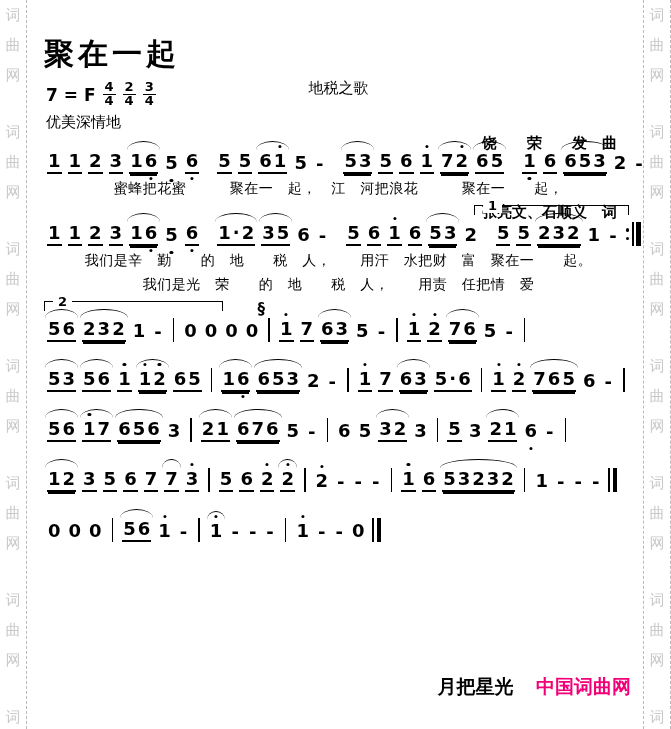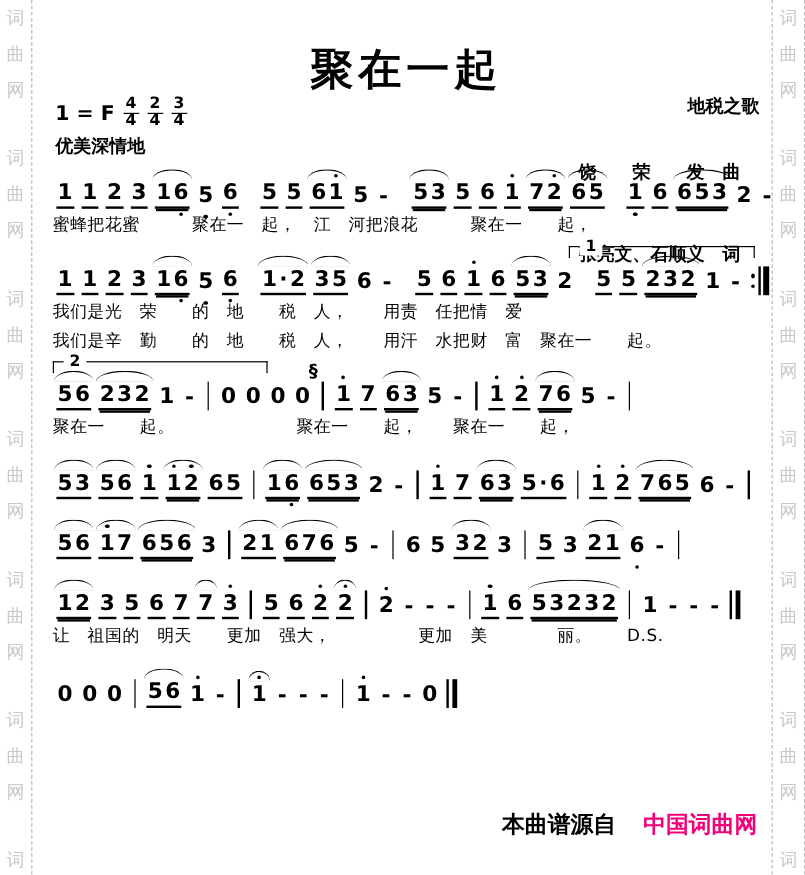--- a/index.html
+++ b/index.html
@@ -6,30 +6,30 @@
   .page{position:relative;width:671px;height:729px;background:#ffffff;overflow:hidden;
         font-family:"DejaVu Sans",sans-serif;color:#000;}
   
   .wm{position:absolute;top:0;bottom:0;width:26px;text-align:center;overflow:hidden;}
   .wm-left{left:0;border-right:1px dashed #b9b9b9;}
   .wm-right{right:0;border-left:1px dashed #b9b9b9;border-right:1px dashed #b9b9b9;}
   .wm .ch{height:30px;line-height:30px;font-size:15px;}
   .wm .gap{height:27px;}
   
   .content{position:absolute;left:44px;right:38px;top:0;bottom:0;}
-  .title{position:absolute;top:34px;left:0;right:0;text-align:center;
-         font-size:36px;font-weight:bold;letter-spacing:4px;}
-  .subtitle{position:absolute;top:79px;left:0;right:0;text-align:right;
-            font-size:15px;font-weight:bold;}
+  .title{position:absolute;top:34px;left:0;right:0;text-align:left;
+         font-size:30px;font-weight:bold;letter-spacing:4px;}
+  .subtitle{position:absolute;top:79px;left:0;right:0;text-align:center;
+            font-size:15px;font-weight:normal;}
   .keysig{position:absolute;top:80px;left:2px;font-size:17px;font-weight:bold;white-space:nowrap;}
   .frac{display:inline-block;text-align:center;font-size:13px;font-weight:bold;
         line-height:1.05;margin-left:7px;vertical-align:-4px;}
   .frac .n{border-bottom:1.6px solid #000;padding:0 2px;}
   .frac .d2{padding:0 2px;}
-  .tempo{position:absolute;top:113px;left:2px;font-size:15px;font-weight:bold;}
+  .tempo{position:absolute;top:113px;left:2px;font-size:15px;}
   .credits{position:absolute;top:86px;right:16px;text-align:left;
            font-size:15px;font-weight:bold;line-height:23px;white-space:pre;}
   
   .score{position:absolute;top:133px;left:0;right:0;}
   .system{position:relative;padding-top:14px;}
   .system.two{margin-bottom:7px;}
   .system.one{margin-bottom:9px;}
   .notes{display:flex;align-items:flex-end;height:27px;}
   .grp{position:relative;display:inline-flex;margin:0 3px;padding-bottom:1px;}
   .grp.u1{border-bottom:2px solid #000;}
@@ -52,21 +52,21 @@
   .rdots i{display:block;width:3.2px;height:3.2px;border-radius:50%;background:#000;}
   .segno{position:relative;width:0;height:24px;}
   .segno span{position:absolute;left:-5px;bottom:24px;font-size:15px;font-weight:bold;}
   .bracket{position:absolute;top:0;height:9px;border-top:1.6px solid #000;
            border-left:1.6px solid #000;border-right:1.6px solid #000;}
   .br-right{right:4px;width:26%;}
   .br-left{left:0;width:30%;}
   .br-span{left:4px;width:87%;}
   .blabel{position:absolute;top:-8px;left:8px;background:#fff;padding:0 5px;
           font-size:13px;font-weight:bold;line-height:15px;white-space:nowrap;}
-  .lyr{font-size:14px;line-height:20px;margin-top:4px;white-space:pre;letter-spacing:0.5px;}
+  .lyr{font-size:14px;line-height:20px;margin-top:4px;white-space:pre;letter-spacing:0.5px;text-align:center;}
   
   .footer{position:absolute;top:674px;right:2px;font-size:19px;font-weight:bold;white-space:nowrap;}
   .brand{margin-left:16px;text-align:center;}
 </style>
 </head>
 <body>
 
 <div class="page">
   <div class="wm wm-left" id="wm-left" style="color: rgb(201, 201, 201);">
       <div class="ch">词</div>
@@ -121,21 +121,21 @@
       <div class="ch">网</div>
       <div class="gap"></div>
       <div class="ch">词</div>
     </div>
 
   <div class="content">
     <div class="title">聚在一起</div>
     <div class="subtitle">地税之歌</div>
 
     <div class="keysig">
-      <span>1 = F</span><span id="meters"><span class="frac"><span class="n">4</span><br><span class="d2">4</span></span><span class="frac"><span class="n">2</span><br><span class="d2">4</span></span><span class="frac"><span class="n">3</span><br><span class="d2">4</span></span></span>
+      <span>7 = F</span><span id="meters"><span class="frac"><span class="n">4</span><br><span class="d2">4</span></span><span class="frac"><span class="n">2</span><br><span class="d2">4</span></span><span class="frac"><span class="n">3</span><br><span class="d2">4</span></span></span>
     </div>
 
     <div class="tempo">优美深情地</div>
 
     <div class="credits">
       <div>饶　　荣　　发　曲</div>
       <div>张亮文、石顺义　词</div>
     </div>
 
     <div class="score" id="score">
@@ -310,22 +310,22 @@
             <span class="dash">-</span>
             <span class="bar-final">
               <span class="rdots">
                 <i></i>
                 <i></i>
               </span>
               <span class="thin"></span>
               <span class="thick"></span>
             </span>
           </div>
+          <div class="lyr">我们是辛　勤　　的　地　　税　人，　　用汗　水把财　富　聚在一　　起。</div>
           <div class="lyr">我们是光　荣　　的　地　　税　人，　　用责　任把情　爱</div>
-          <div class="lyr">我们是辛　勤　　的　地　　税　人，　　用汗　水把财　富　聚在一　　起。</div>
         </div>
         <div class="system one">
           <div class="bracket br-left">
             <span class="blabel">2</span>
           </div>
           <div class="notes">
             <span class="grp u1">
               <span class="d">5</span>
               <span class="d">6</span>
               <span class="arc"></span>
@@ -383,21 +383,20 @@
               <span class="d">7</span>
               <span class="d">6</span>
               <span class="arc"></span>
             </span>
             <span class="grp">
               <span class="d">5</span>
             </span>
             <span class="dash">-</span>
             <span class="bar"></span>
           </div>
-          <div class="lyr">聚在一　　起。　　　　　　　聚在一　　起，　　聚在一　　起，</div>
         </div>
         <div class="system one">
           <div class="notes">
             <span class="grp u1">
               <span class="d">5</span>
               <span class="d">3</span>
               <span class="arc"></span>
             </span>
             <span class="grp u1">
               <span class="d">5</span>
@@ -607,21 +606,20 @@
               <span class="d">1</span>
             </span>
             <span class="dash">-</span>
             <span class="dash">-</span>
             <span class="dash">-</span>
             <span class="bar-final">
               <span class="thin"></span>
               <span class="thick"></span>
             </span>
           </div>
-          <div class="lyr">让　祖国的　明天　　更加　强大，　　　　　更加　美　　　　丽。　　D.S.</div>
         </div>
         <div class="system one">
           <div class="notes">
             <span class="grp">
               <span class="d">0</span>
             </span>
             <span class="grp">
               <span class="d">0</span>
             </span>
             <span class="grp">
@@ -656,17 +654,17 @@
             </span>
             <span class="bar-final">
               <span class="thin"></span>
               <span class="thick"></span>
             </span>
           </div>
         </div>
       </div>
 
     <div class="footer">
-      <span>本曲谱源自</span>
+      <span>月把星光</span>
       <span class="brand" id="brand" style="color: rgb(241, 0, 120);">中国词曲网</span>
     </div>
   </div>
 </div>
 
 </body></html>

